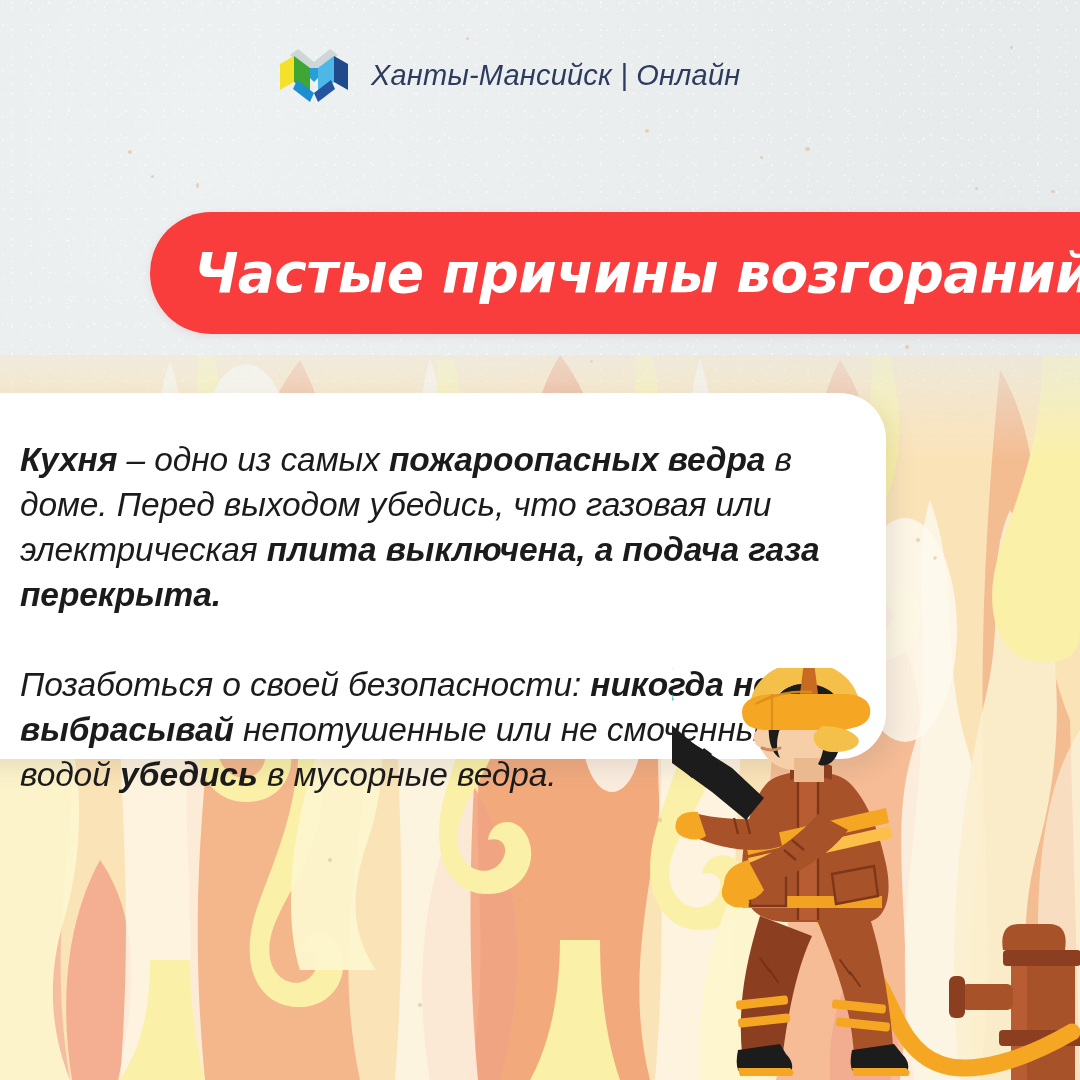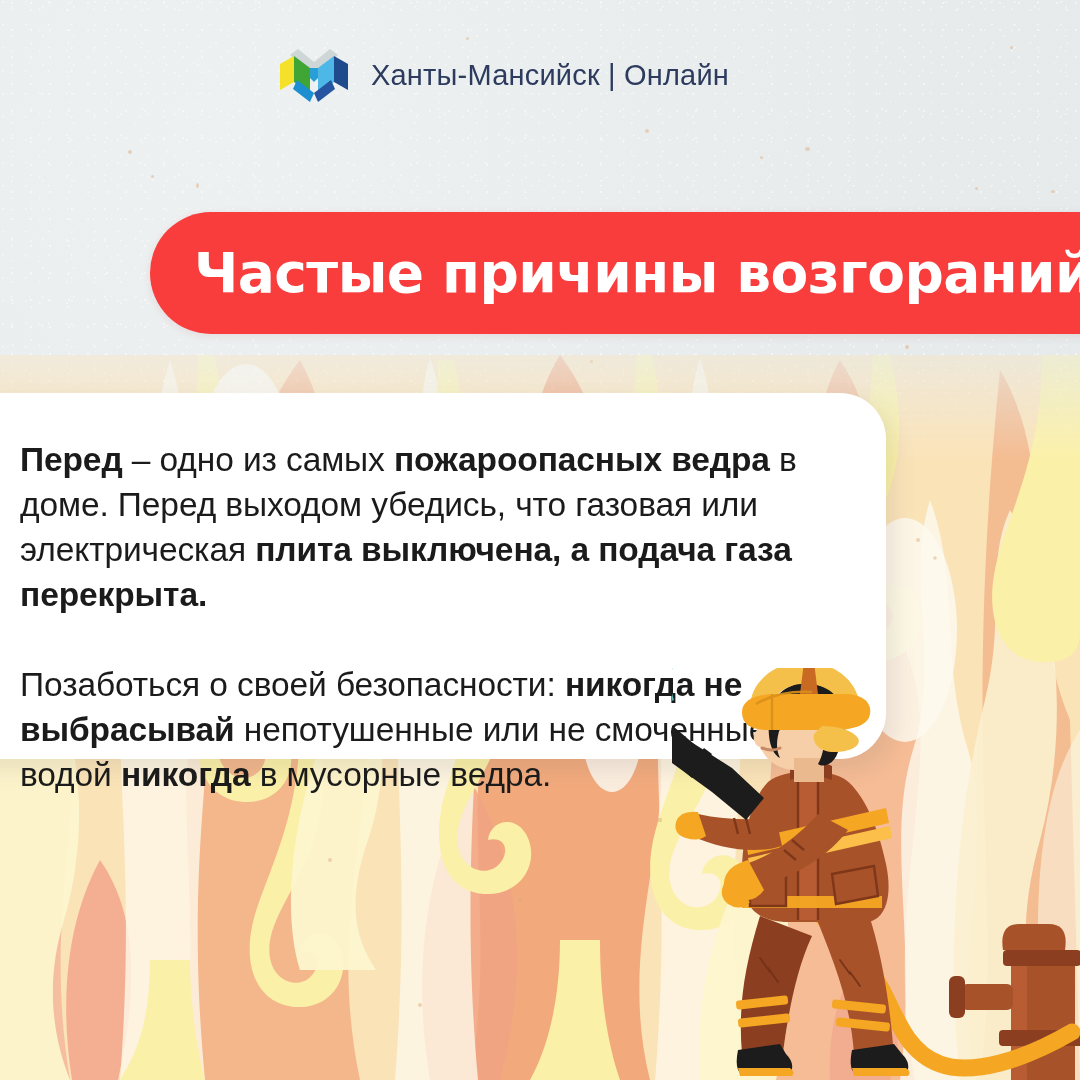--- a/index.html
+++ b/index.html
@@ -9,20 +9,21 @@
     font-family:"Liberation Sans", sans-serif;
     background:#e9edee;
     position:relative;
   }
 
   #poster {
     position:absolute; inset:0;
     width:1080px; height:1080px;
     overflow:hidden;
     background:#e9edee;
+    font-style:italic;
   }
 
   
   .bg-base {
     position:absolute; inset:0;
     background:
       radial-gradient(circle at 20% 12%, #eef1f2 0%, #e7ebec 55%, #e4e9ea 100%);
   }
   .bg-noise {
     position:absolute; inset:0;
@@ -279,22 +280,22 @@
       <path d="M33,24 L41,24 L41,34 L37,38 L33,34 Z" fill="#2a9fd6"></path>
     </svg>
     <div class="brand">Ханты-Мансийск | Онлайн</div>
   </div>
 
   <div class="banner">
     <div class="banner-title">Частые причины возгораний</div>
   </div>
 
   <div class="card">
-    <p class="para"><b>Перед</b> – одно из самых <b>пожароопасных ведра</b> в доме. Перед выходом убедись, что газовая или электрическая <b>плита выключена, а подача газа перекрыта.</b></p>
-    <p class="para">Позаботься о своей безопасности: <b>никогда не выбрасывай</b> непотушенные или не смоченные водой <b>никогда</b> в мусорные ведра.</p>
+    <p class="para"><b>Кухня</b> – одно из самых <b>пожароопасных ведра</b> в доме. Перед выходом убедись, что газовая или электрическая <b>плита выключена, а подача газа перекрыта.</b></p>
+    <p class="para">Позаботься о своей безопасности: <b>никогда не выбрасывай</b> непотушенные или не смоченные водой <b>убедись</b> в мусорные ведра.</p>
   </div>
 
   <div class="firefighter">
     <svg viewBox="0 0 412 412" xmlns="http://www.w3.org/2000/svg">
 
       <path d="M150,248 C178,280 200,300 214,330 C228,360 240,386 268,396 C300,408 352,392 400,364" fill="none" stroke="#f5a623" stroke-width="17" stroke-linecap="round"></path>
 
       <path d="M88,248 C72,300 66,340 70,386 L110,392 C116,346 124,302 140,268 Z" fill="#8c3f20"></path>
       <rect x="64" y="330" width="52" height="9" rx="3" fill="#f5a623" transform="rotate(-6 90 334)"></rect>
       <rect x="66" y="348" width="52" height="9" rx="3" fill="#f5a623" transform="rotate(-6 92 352)"></rect>

